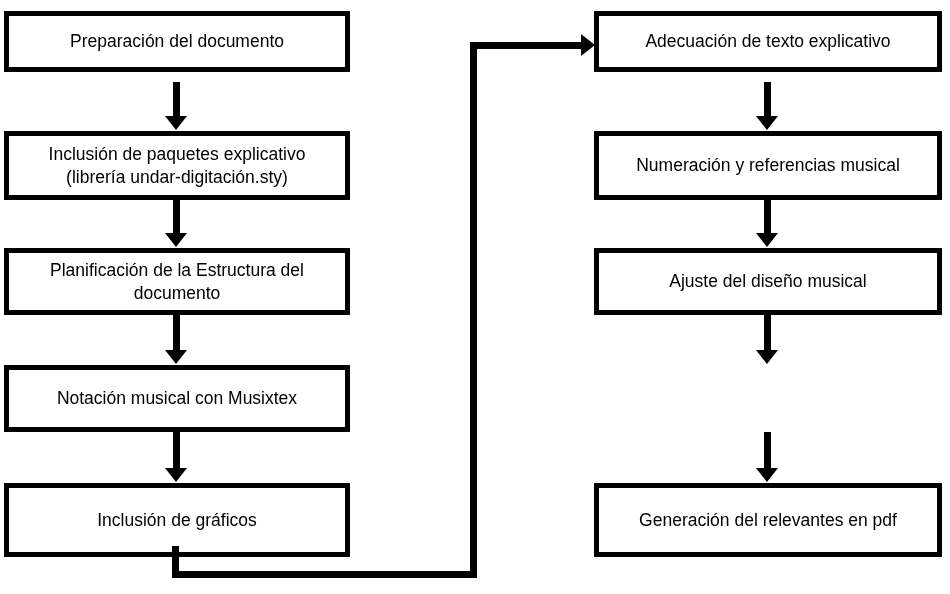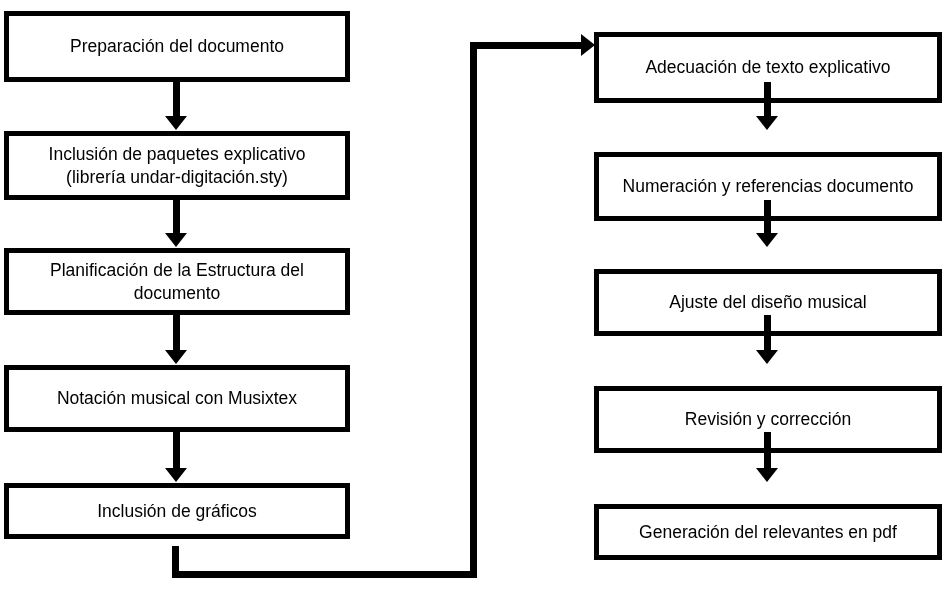--- a/index.html
+++ b/index.html
@@ -33,27 +33,27 @@
   }
   .node-label {
     display: block;
     width: 100%;
   }
   .node-label .em {
     font-weight: normal;
   }
   
   .col-left  { left: 4px;   width: 346px; }
-  .col-right { left: 594px; width: 348px; margin-top: 21px; }
+  .col-right { left: 594px; width: 348px; }
 
-  .row-1 { top: 11px;  height: 71px; }
+  .row-1 { top: 11px;  height: 61px; }
   .row-2 { top: 131px; height: 69px; }
   .row-3 { top: 248px; height: 67px; }
   .row-4 { top: 365px; height: 67px; }
-  .row-5 { top: 483px; height: 56px; }
+  .row-5 { top: 483px; height: 74px; }
 
   
   .v-line {
     position: absolute;
     width: 7px;
     background: #000000;
   }
   .h-line {
     position: absolute;
     height: 7px;
@@ -100,30 +100,27 @@
 
   <div class="node-box col-left row-5">
     <span class="node-label">Inclusión de gráficos</span>
   </div>
 
   <div class="node-box col-right row-1">
     <span class="node-label">Adecuación de texto explicativo</span>
   </div>
 
   <div class="node-box col-right row-2">
-    <span class="node-label">Numeración y referencias documento</span>
+    <span class="node-label">Numeración y referencias musical</span>
   </div>
 
   <div class="node-box col-right row-3">
     <span class="node-label">Ajuste del diseño musical</span>
   </div>
 
-  <div class="node-box col-right row-4">
-    <span class="node-label">Revisión y corrección</span>
-  </div>
 
   <div class="node-box col-right row-5">
     <span class="node-label">Generación del relevantes en pdf</span>
   </div>
 
   <div class="v-line" style="left:173px; top:82px;  height:36px;"></div>
   <div class="arrow-down" style="left:165px; top:116px;"></div>
 
   <div class="v-line" style="left:173px; top:200px; height:34px;"></div>
   <div class="arrow-down" style="left:165px; top:233px;"></div>

